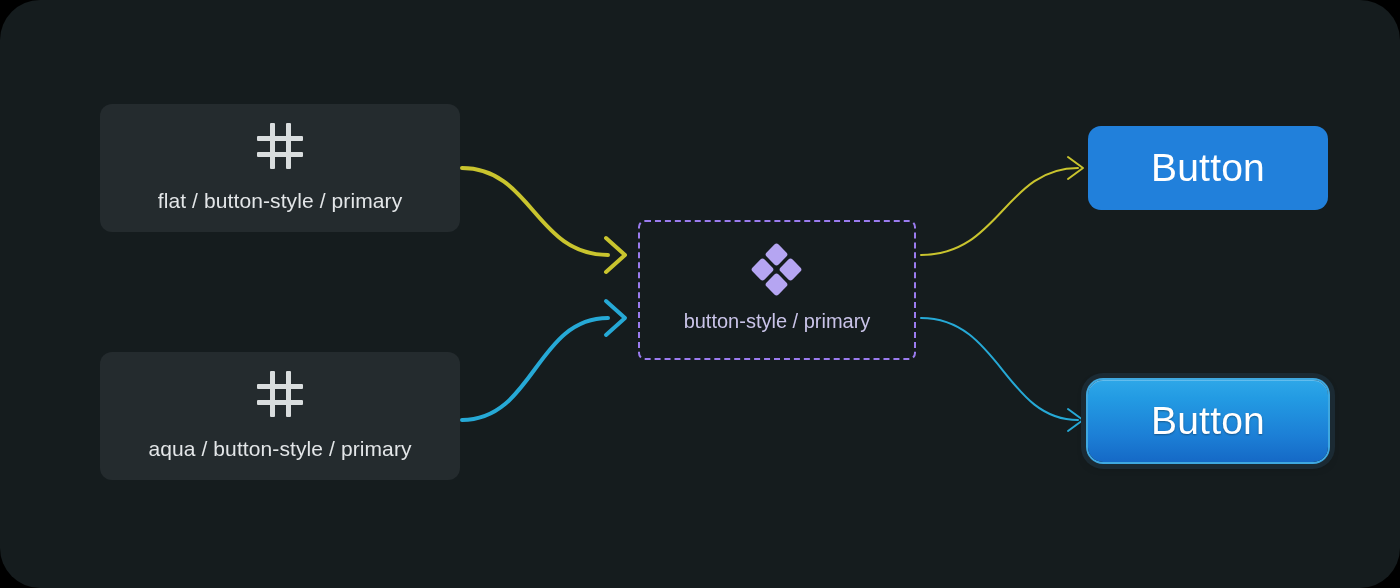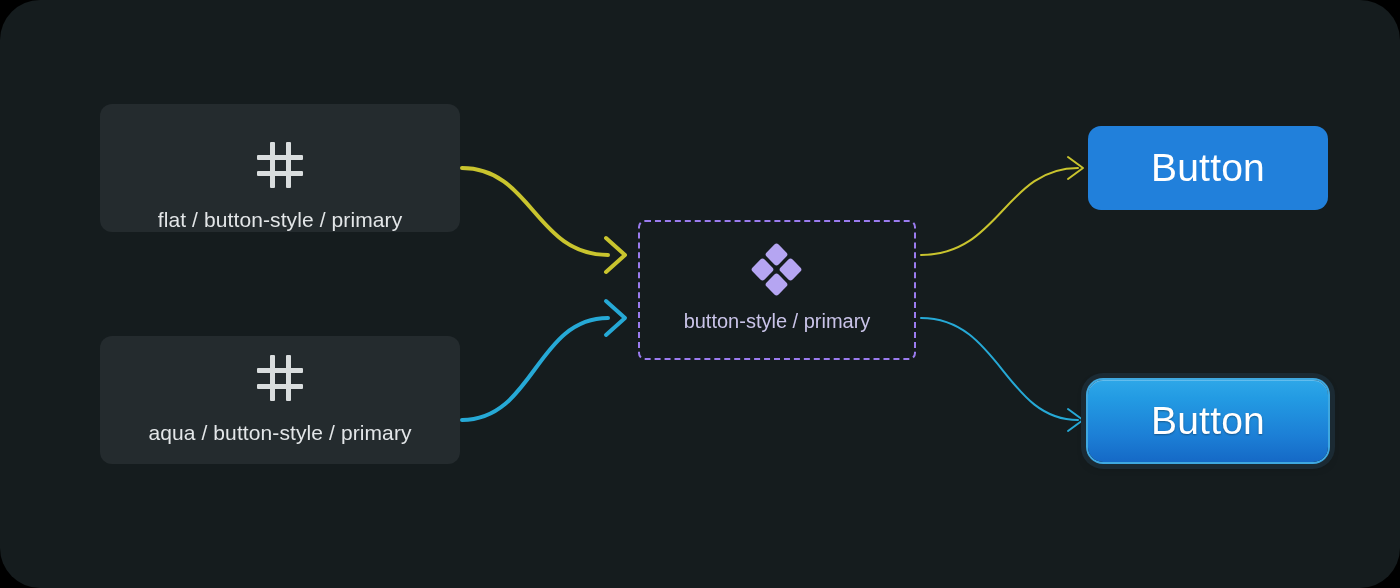--- a/index.html
+++ b/index.html
@@ -4,22 +4,22 @@
 <style>
   html,body{margin:0;padding:0;background:#000;}
   body{width:1400px;height:588px;overflow:hidden;
        font-family:"Liberation Sans","DejaVu Sans",sans-serif;}
   #stage{position:relative;width:1400px;height:588px;}
   #canvas{position:absolute;inset:0;background:#151C1E;border-radius:40px;overflow:hidden;}
   #wires{position:absolute;left:0;top:0;width:1400px;height:588px;overflow:visible;}
 
   .token-card{position:absolute;background:#242B2E;border-radius:12px;
       display:flex;flex-direction:column;align-items:center;justify-content:center;}
-  .card-flat{left:100px;top:104px;width:360px;height:128px;justify-content:flex-end;}
-  .card-aqua{left:100px;top:336px;width:360px;height:128px;}
+  .card-flat{left:100px;top:104px;width:360px;height:128px;}
+  .card-aqua{left:100px;top:352px;width:360px;height:128px;}
   .card-label{color:#E3E6E8;font-size:21px;letter-spacing:.1px;margin-top:20px;}
 
   .hash-icon{position:relative;width:46px;height:46px;}
   .hash-icon i{position:absolute;background:#D9DDDE;border-radius:1px;display:block;}
   .hash-icon i.v1{left:13px;top:0;width:5px;height:46px;}
   .hash-icon i.v2{left:29px;top:0;width:5px;height:46px;}
   .hash-icon i.h1{top:13px;left:0;height:5px;width:46px;}
   .hash-icon i.h2{top:29px;left:0;height:5px;width:46px;}
 
   .composed-node{position:absolute;left:638px;top:220px;width:274px;height:136px;

